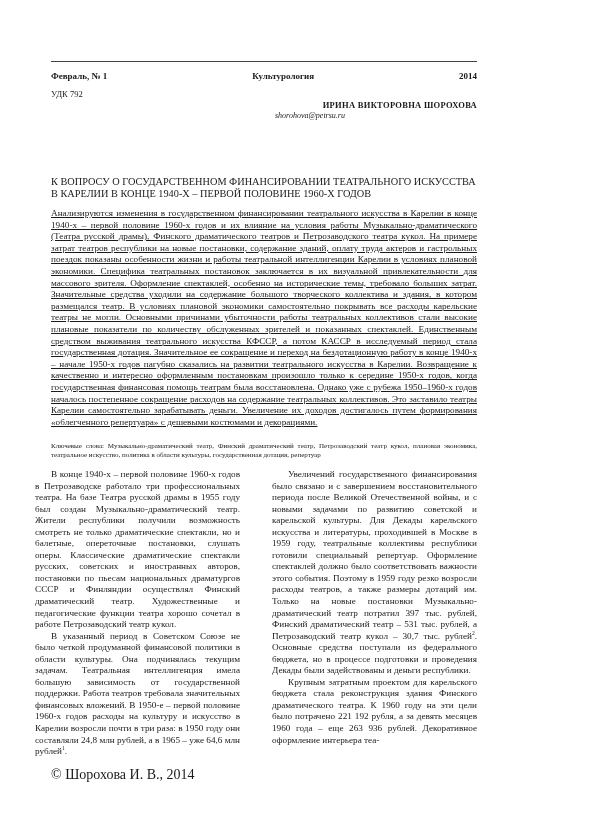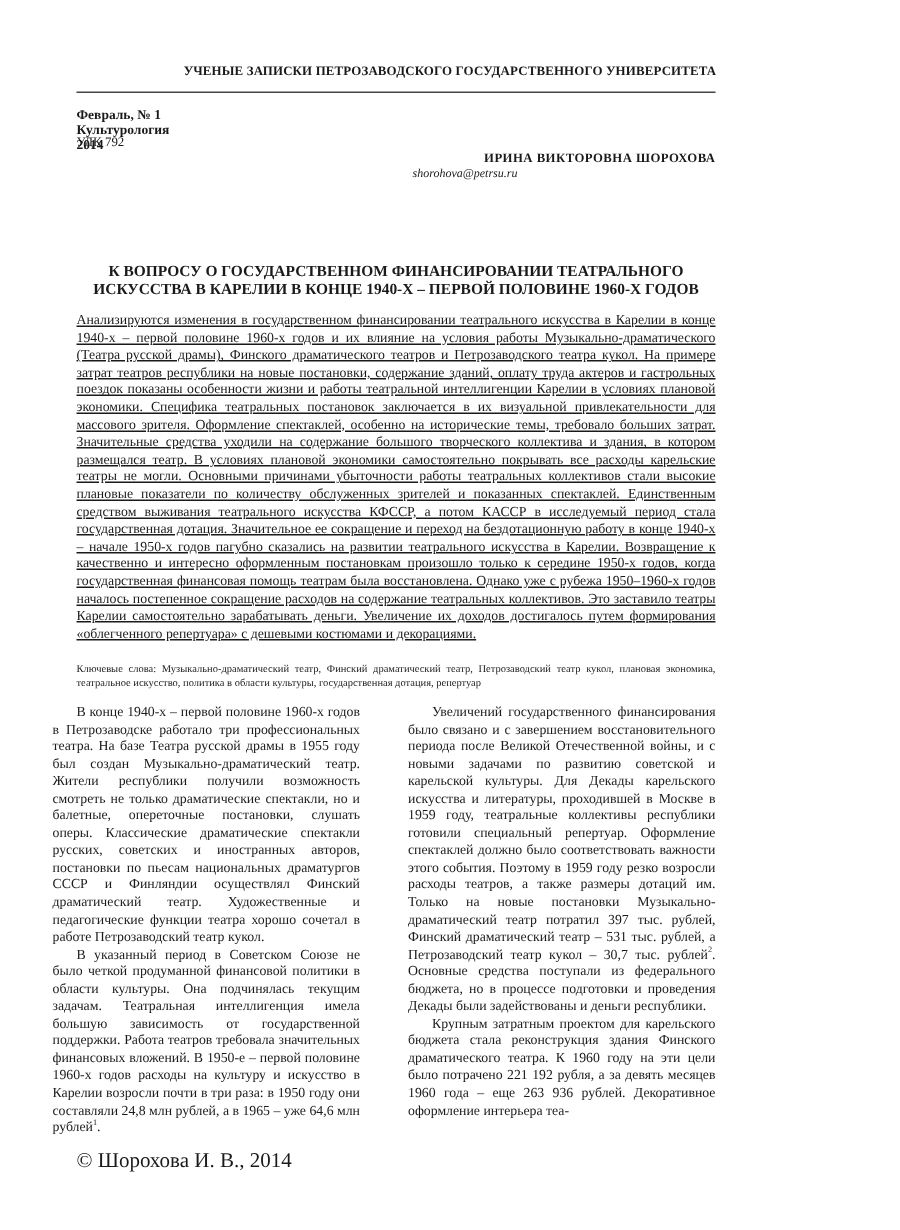--- a/index.html
+++ b/index.html
@@ -8,52 +8,51 @@
     font-family: "Liberation Serif", "DejaVu Serif", serif; color: #1a1a1a;
   }
   .page { position: absolute; left: 0; top: 0; width: 600px; height: 820px; }
   .journal-title {
     position: absolute; left: 0; width: 600px; top: 42px; text-align: center;
     font-size: 8.6px; font-weight: bold; letter-spacing: 0.1px;
   }
   .rule { position: absolute; left: 51px; width: 426px; top: 61px; height: 0; border-top: 1px solid #444; }
   .meta-row {
     position: absolute; left: 51px; width: 426px; top: 71px;
-    display: flex; justify-content: space-between; font-size: 9px; font-weight: bold; flex-direction: column;
+    display: flex; justify-content: space-between; font-size: 9px; font-weight: bold;
   }
   .meta-row span { display: block; }
   .udk { position: absolute; left: 51px; top: 89px; font-size: 8.6px; font-family: Liberation Serif, serif; }
   .author-block { position: absolute; left: 275px; width: 202px; top: 100px; font-size: 8px; line-height: 10.3px; }
   .author-name { text-align: right; font-weight: bold; font-size: 8.5px; letter-spacing: 0.3px; margin-bottom: 1px; }
   .author-affil { text-align: justify; text-align-last: left; }
   .author-email { font-style: italic; }
   .article-title {
-    position: absolute; left: 51px; width: 426px; top: 176px; text-align: center;
-    font-weight: bold; font-size: 10.3px; line-height: 12.4px;
+    position: absolute; left: 51px; width: 426px; top: 176px; text-align: left;
+    font-weight: normal; font-size: 10.3px; line-height: 12.4px;
   }
   .abstract {
     position: absolute; left: 51px; width: 426px; top: 208px;
     font-size: 9.2px; line-height: 11.6px; text-align: justify; hyphens: manual; text-decoration: underline;
   }
   .keywords {
     position: absolute; left: 51px; width: 426px; top: 442px;
     font-size: 7px; line-height: 9.3px; text-align: justify;
   }
   .col { position: absolute; top: 469px; width: 205px; font-size: 9.2px; line-height: 11.55px; text-align: justify; }
   .col.left { left: 35px; }
   .col.right { left: 272px; }
   .col p { margin: 0; text-indent: 16px; }
   sup { font-size: 5.5px; line-height: 0; }
   .copyright { position: absolute; left: 51px; top: 767px; font-size: 14px; }
 </style>
 </head>
 <body>
 
 <div class="page">
-  <div class="journal-title">УЧЕНЫЕ ЗАПИСКИ ПЕТРОЗАВОДСКОГО ГОСУДАРСТВЕННОГО УНИВЕРСИТЕТА</div>
   <div class="rule"></div>
   <div class="meta-row">
     <span>Февраль, № 1</span>
     <span>Культурология</span>
     <span>2014</span>
   </div>
   <div class="udk">УДК 792</div>
 
   <div class="author-block">
     <div class="author-name">ИРИНА ВИКТОРОВНА ШОРОХОВА</div>

